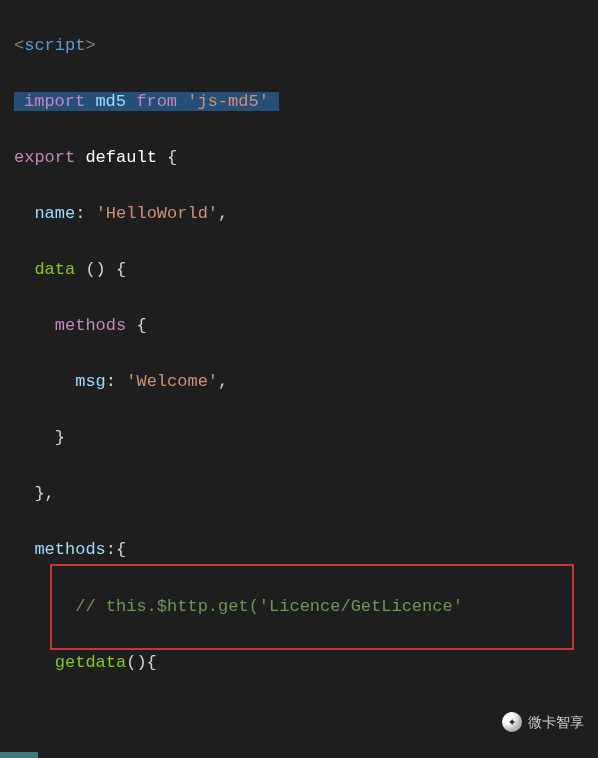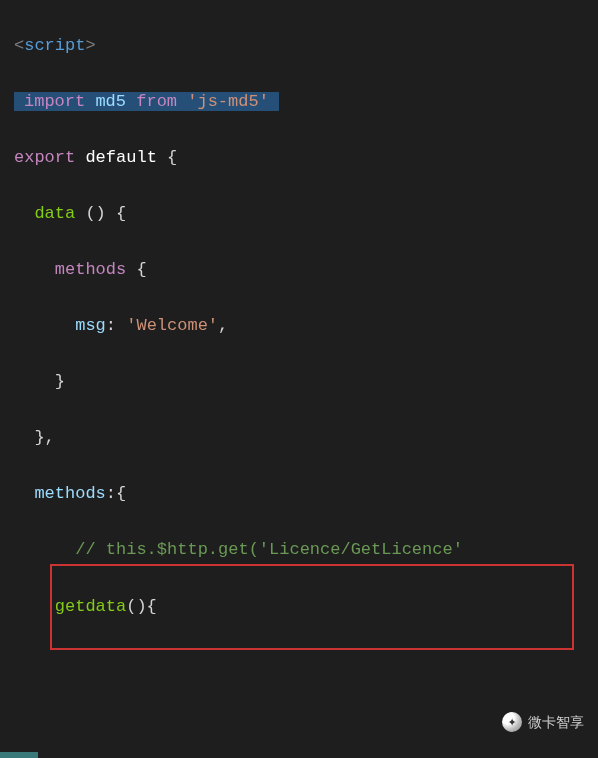--- a/index.html
+++ b/index.html
@@ -76,20 +76,21 @@
       background: #3a7a7a;
     }
   </style>
 </head>
 <body>
 
 <div class="editor">
 <span class="line"><span class="tag-bracket">&lt;</span><span class="tag-name">script</span><span class="tag-bracket">&gt;</span></span>
 <span class="line"><span class="highlight-import"><span class="keyword">import</span><span class="identifier"> md5 </span><span class="keyword">from</span><span class="string"> 'js-md5'</span></span></span>
 <span class="line"><span class="keyword">export</span><span class="default-kw"> default</span><span class="punct"> {</span></span>
+<span class="line"><span class="identifier">  name</span><span class="punct">: </span><span class="string">'HelloWorld'</span><span class="punct">,</span></span>
 <span class="line"><span class="function-name">  data</span><span class="punct"> () {</span></span>
 <span class="line"><span class="keyword">    methods</span><span class="punct"> {</span></span>
 <span class="line"><span class="identifier">      msg</span><span class="punct">: </span><span class="string">'Welcome'</span><span class="punct">,</span></span>
 <span class="line"><span class="punct">    }</span></span>
 <span class="line"><span class="punct">  },</span></span>
 <span class="line"><span class="identifier">  methods</span><span class="punct">:{</span></span>
 <span class="line"><span class="comment">      // this.$http.get('Licence/GetLicence'</span></span>
 <span class="line"><span class="function-name">    getdata</span><span class="punct">(){</span></span>
 
 

